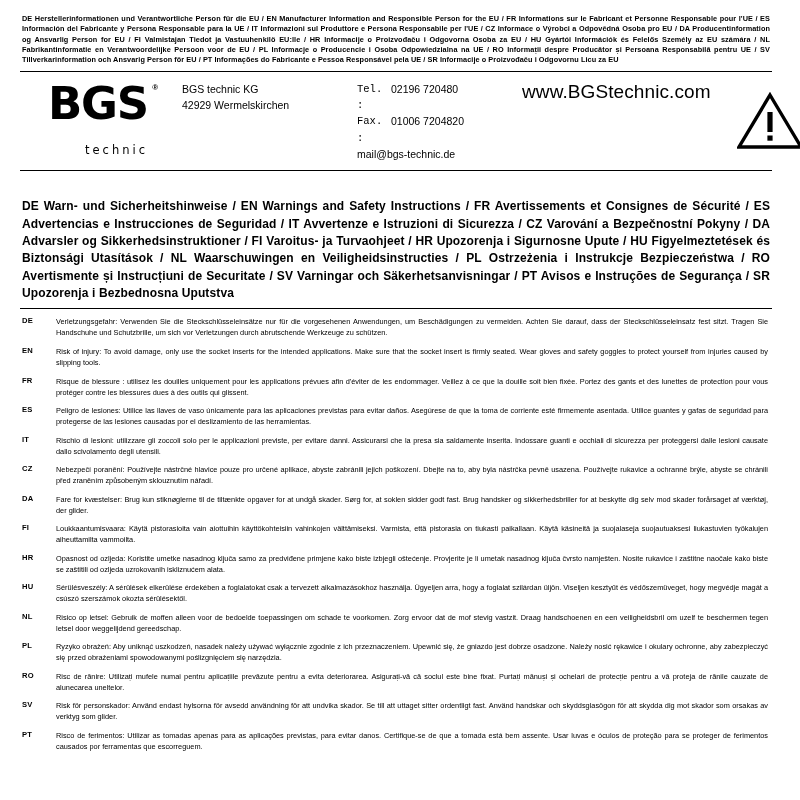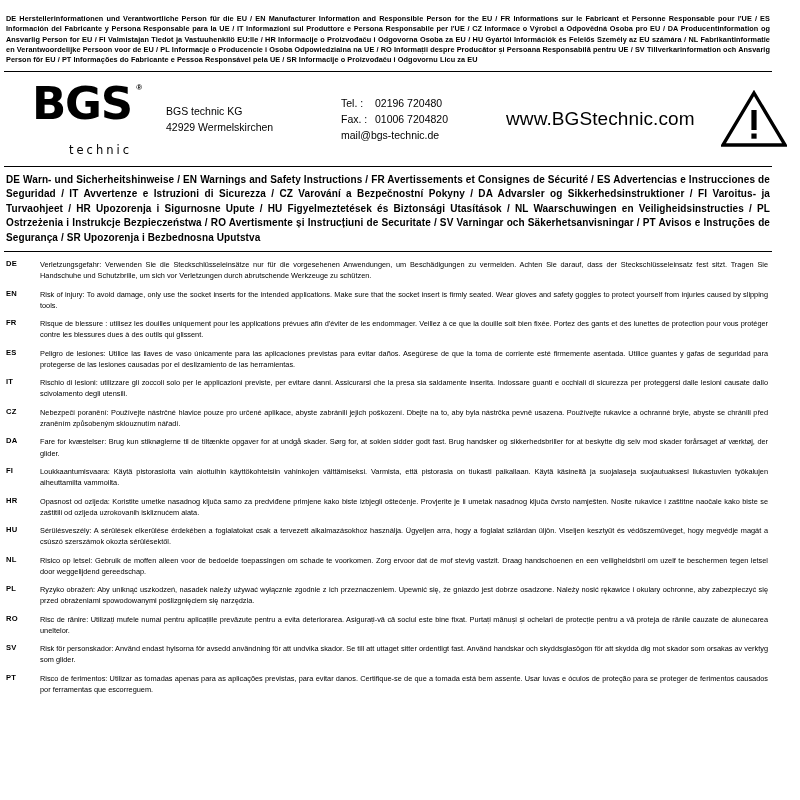--- a/index.html
+++ b/index.html
@@ -12,42 +12,41 @@
     height: 800px;
     font-family: "Liberation Sans", sans-serif;
     color: #000000;
     overflow: hidden;
   }
   .page {
     position: relative;
     width: 788px;
     height: 800px;
     box-sizing: border-box;
-    padding: 14px 16px 0 4px;
+    padding: 14px 16px 0 20px;
   }
 
   
   .title-block {
     font-size: 7.3px;
     line-height: 1.42;
     font-weight: bold;
     text-align: justify;
     letter-spacing: 0.01em;
     padding: 0 2px 5px 2px;
   }
   .rule {
     border-top: 1px solid #000;
     height: 0;
   }
   .rule.thick { border-top-width: 1.2px; }
 
   
   .company-band {
     display: flex;
-    align-items: center;
     padding: 9px 2px 8px 2px;
   }
   .logo-cell {
     width: 160px;
     flex: 0 0 160px;
     padding-left: 26px;
     box-sizing: border-box;
   }
   .logo {
     position: relative;
@@ -79,46 +78,47 @@
     flex: 0 0 175px;
     font-size: 10.5px;
     line-height: 1.55;
   }
   .contact-cell {
     flex: 0 0 165px;
     font-size: 10.5px;
     line-height: 1.55;
   }
   .contact-row { display: flex; }
-  .contact-row .lbl { width: 34px; flex: 0 0 34px; }
+  .contact-row .lbl { width: 34px; flex: 0 0 34px; font-family: Liberation Mono, monospace; }
   .web-cell {
     flex: 1 1 auto;
     text-align: center;
     font-size: 19px;
     font-weight: normal;
     letter-spacing: 0.1px;
     padding-right: 6px;
   }
   .warn-cell {
     flex: 0 0 86px;
     display: flex;
     justify-content: flex-end;
     align-items: center;
     padding-right: 6px;
   }
   .tri-wrap { width: 66px; height: 58px; }
 
   
   .safety-head {
-    font-size: 10px;
+    font-size: 12px;
     font-weight: bold;
     line-height: 1.45;
     text-align: justify;
     padding: 6px 2px 6px 2px;
     letter-spacing: 0.01em;
+    margin-top: 21px;
   }
 
   
   .lang-table {
     width: 100%;
     border-collapse: collapse;
     margin-top: 7px;
   }
   .lang-table td {
     vertical-align: top;

